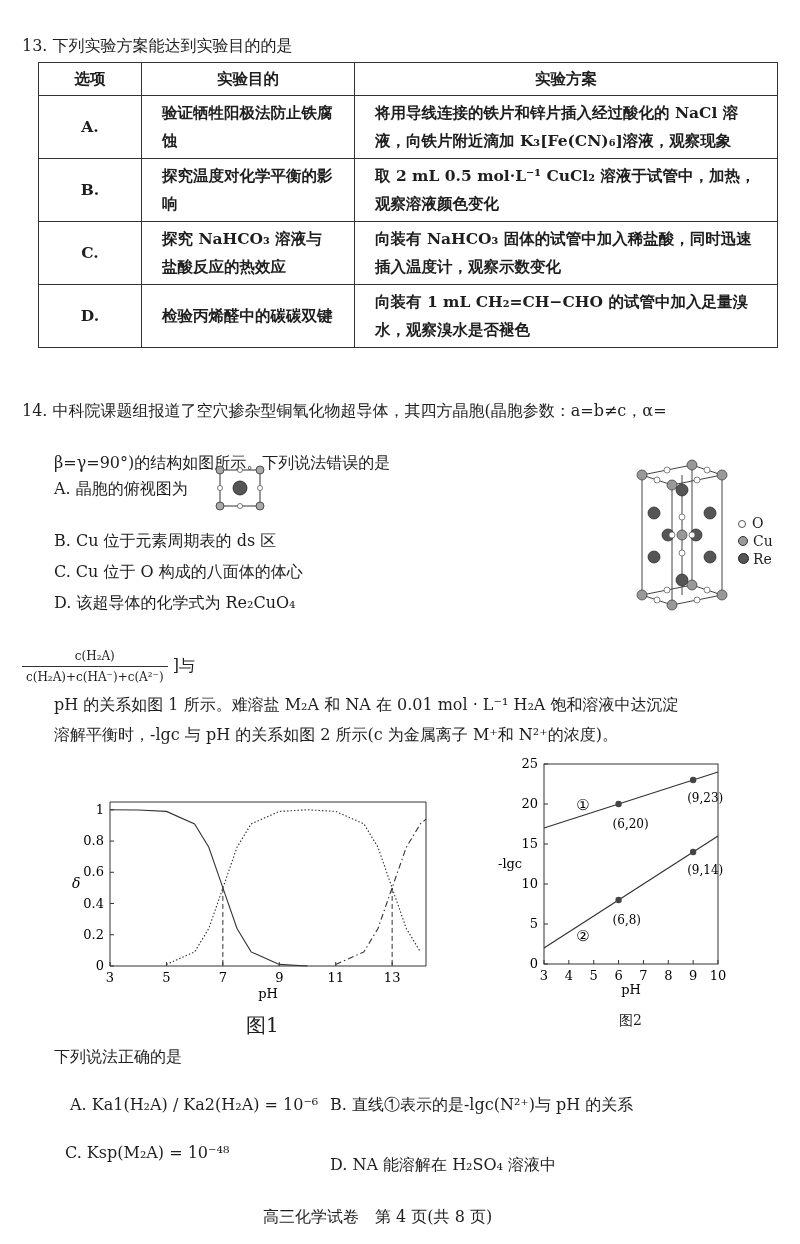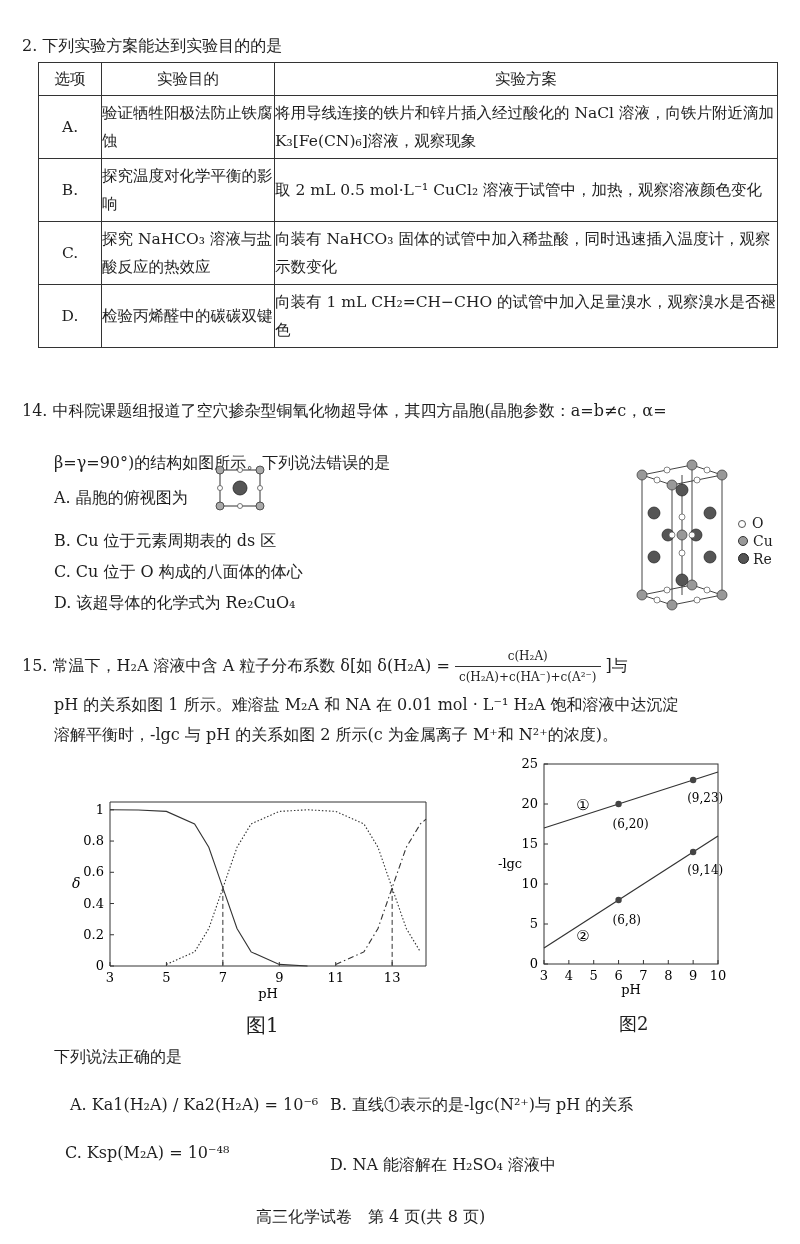--- a/index.html
+++ b/index.html
@@ -1,34 +1,34 @@
 <!DOCTYPE html>
 <html><head>
 <meta charset="utf-8">
 <style>
   html, body { margin:0; padding:0; background:#ffffff; }
   body { width:800px; height:1244px; position:relative; overflow:hidden;
          font-family:"DejaVu Serif","Liberation Serif",serif; color:#1e1e1e; font-size:16px; }
   .abs { position:absolute; }
   .q-title { font-size:16px; line-height:24px; white-space:nowrap; }
   table.exp { position:absolute; left:38px; top:62px; width:740px; border-collapse:collapse; font-size:15.5px; }
-  table.exp td, table.exp th { border:1.3px solid #333; padding:3px 0; vertical-align:middle; line-height:28px; font-weight:normal; }
+  table.exp td, table.exp th { border:1.3px solid #333; padding:3px 20px; vertical-align:middle; line-height:28px; font-weight:bold; }
   table.exp th { height:26px; line-height:22px; text-align:center; }
   table.exp td.opt { width:62px; text-align:center; }
   table.exp td.goal { width:172px; }
   .line { position:absolute; white-space:nowrap; font-size:16px; line-height:22px; }
   .frac { display:inline-block; vertical-align:middle; text-align:center; font-size:12px; }
   .frac .num { display:block; border-bottom:1px solid #333; padding:0 4px; line-height:20px; }
   .frac .den { display:block; line-height:20px; padding:0 4px; }
   svg text { font-family:"DejaVu Serif","Liberation Serif",serif; }
 </style>
 </head>
 <body>
 
-<div class="abs q-title" style="left:22px; top:34px;">2. 下列实验方案能达到实验目的的是</div>
+<div class="abs q-title" style="left:22px; top:34px;">13. 下列实验方案能达到实验目的的是</div>
 
 <table class="exp">
   <tbody>
       <tr>
     <th>选项</th>
     <th>实验目的</th>
     <th>实验方案</th>
   </tr>
   <tr>
     <td class="opt">A.</td>
@@ -49,21 +49,21 @@
     <td class="opt">D.</td>
     <td class="goal">检验丙烯醛中的碳碳双键</td>
     <td>向装有 1 mL CH₂=CH−CHO 的试管中加入足量溴水，观察溴水是否褪色</td>
   </tr>
 </tbody>
   </table>
 
 <div class="line" style="left:22px; top:400px;">14. 中科院课题组报道了空穴掺杂型铜氧化物超导体，其四方晶胞(晶胞参数：a=b≠c，α=</div>
 <div class="line" style="left:54px; top:428px;margin-top:24px;">β=γ=90°)的结构如图所示。下列说法错误的是</div>
 
-<div class="line" style="left:54px; top:478px;margin-top:9px;">A. 晶胞的俯视图为</div>
+<div class="line" style="left:54px; top:478px;">A. 晶胞的俯视图为</div>
 <svg class="abs" style="left:208px; top:462px;" width="60" height="50">
   <rect x="12" y="8" width="40" height="36" fill="none" stroke="#333" stroke-width="1"></rect>
   <circle cx="12" cy="8" r="4" fill="#aaa" stroke="#333" stroke-width="0.8"></circle>
   <circle cx="52" cy="8" r="4" fill="#aaa" stroke="#333" stroke-width="0.8"></circle>
   <circle cx="12" cy="44" r="4" fill="#aaa" stroke="#333" stroke-width="0.8"></circle>
   <circle cx="52" cy="44" r="4" fill="#aaa" stroke="#333" stroke-width="0.8"></circle>
   <circle cx="32" cy="8" r="2.5" fill="#fff" stroke="#555" stroke-width="0.8"></circle>
   <circle cx="32" cy="44" r="2.5" fill="#fff" stroke="#555" stroke-width="0.8"></circle>
   <circle cx="12" cy="26" r="2.5" fill="#fff" stroke="#555" stroke-width="0.8"></circle>
   <circle cx="52" cy="26" r="2.5" fill="#fff" stroke="#555" stroke-width="0.8"></circle>
@@ -119,21 +119,20 @@
       <circle cx="60" cy="80" r="3"></circle>
   </g>
 </svg>
 <div class="abs" style="left:738px; top:514px; font-size:14px; line-height:18px;">
   <div><span style="display:inline-block;width:6px;height:6px;border:1px solid #555;border-radius:50%;margin-right:6px;"></span><span>O</span></div>
   <div><span style="display:inline-block;width:8px;height:8px;background:#999;border:1px solid #333;border-radius:50%;margin-right:5px;"></span><span>Cu</span></div>
   <div><span style="display:inline-block;width:9px;height:9px;background:#555;border:1px solid #222;border-radius:50%;margin-right:4px;"></span><span>Re</span></div>
 </div>
 
 <div class="line" style="left:22px; top:644px; line-height:44px;">
-  <span>15. 常温下，H₂A 溶液中含 A 粒子分布系数 δ[如 δ(H₂A) =</span>
   <span class="frac">
     <span class="num">c(H₂A)</span>
     <span class="den">c(H₂A)+c(HA⁻)+c(A²⁻)</span>
   </span>
   <span>]与</span>
 </div>
 <div class="line" style="left:54px; top:694px;">pH 的关系如图 1 所示。难溶盐 M₂A 和 NA 在 0.01 mol · L⁻¹ H₂A 饱和溶液中达沉淀</div>
 <div class="line" style="left:54px; top:724px;">溶解平衡时，-lgc 与 pH 的关系如图 2 所示(c 为金属离子 M⁺和 N²⁺的浓度)。</div>
 
 <svg id="fig1" class="abs" style="left:40px; top:770px;" width="400" height="260">
@@ -213,21 +212,21 @@
     <text x="122.57142857142856" y="76" font-size="12">(6,20)</text>
     <circle cx="203.14285714285714" cy="28" r="3.2" fill="#444"></circle>
     <text x="197.14285714285714" y="50" font-size="12">(9,23)</text>
     <line x1="54" y1="196" x2="228" y2="84" stroke="#333" stroke-width="1.2"></line>
     <text x="86.31428571428572" y="189.2" font-size="15">②</text>
     <circle cx="128.57142857142856" cy="148" r="3.2" fill="#444"></circle>
     <text x="122.57142857142856" y="172" font-size="12">(6,8)</text>
     <circle cx="203.14285714285714" cy="99.99999999999999" r="3.2" fill="#444"></circle>
     <text x="197.14285714285714" y="121.99999999999999" font-size="12">(9,14)</text>
   </svg>
-<div class="abs" style="left:619px; top:1012px; font-size:18px;">图2</div>
+<div class="abs" style="left:619px; top:1012px; font-size:14px;">图2</div>
 
 <div class="line" style="left:54px; top:1046px;">下列说法正确的是</div>
 <div class="line" style="left:54px; top:1094px;margin-left:16px;">A. Ka1(H₂A) / Ka2(H₂A) = 10⁻⁶</div>
 <div class="line" style="left:330px; top:1094px;">B. 直线①表示的是-lgc(N²⁺)与 pH 的关系</div>
 <div class="line" style="left:56px; top:1142px;margin-left:9px;">C. Ksp(M₂A) = 10⁻⁴⁸</div>
 <div class="line" style="left:330px; top:1154px;">D. NA 能溶解在 H₂SO₄ 溶液中</div>
 
-<div class="line" style="left:256px; top:1206px;">高三化学试卷　第 4 页(共 8 页)</div>
+<div class="line" style="left:263px; top:1206px;">高三化学试卷　第 4 页(共 8 页)</div>
 
 </body></html>

